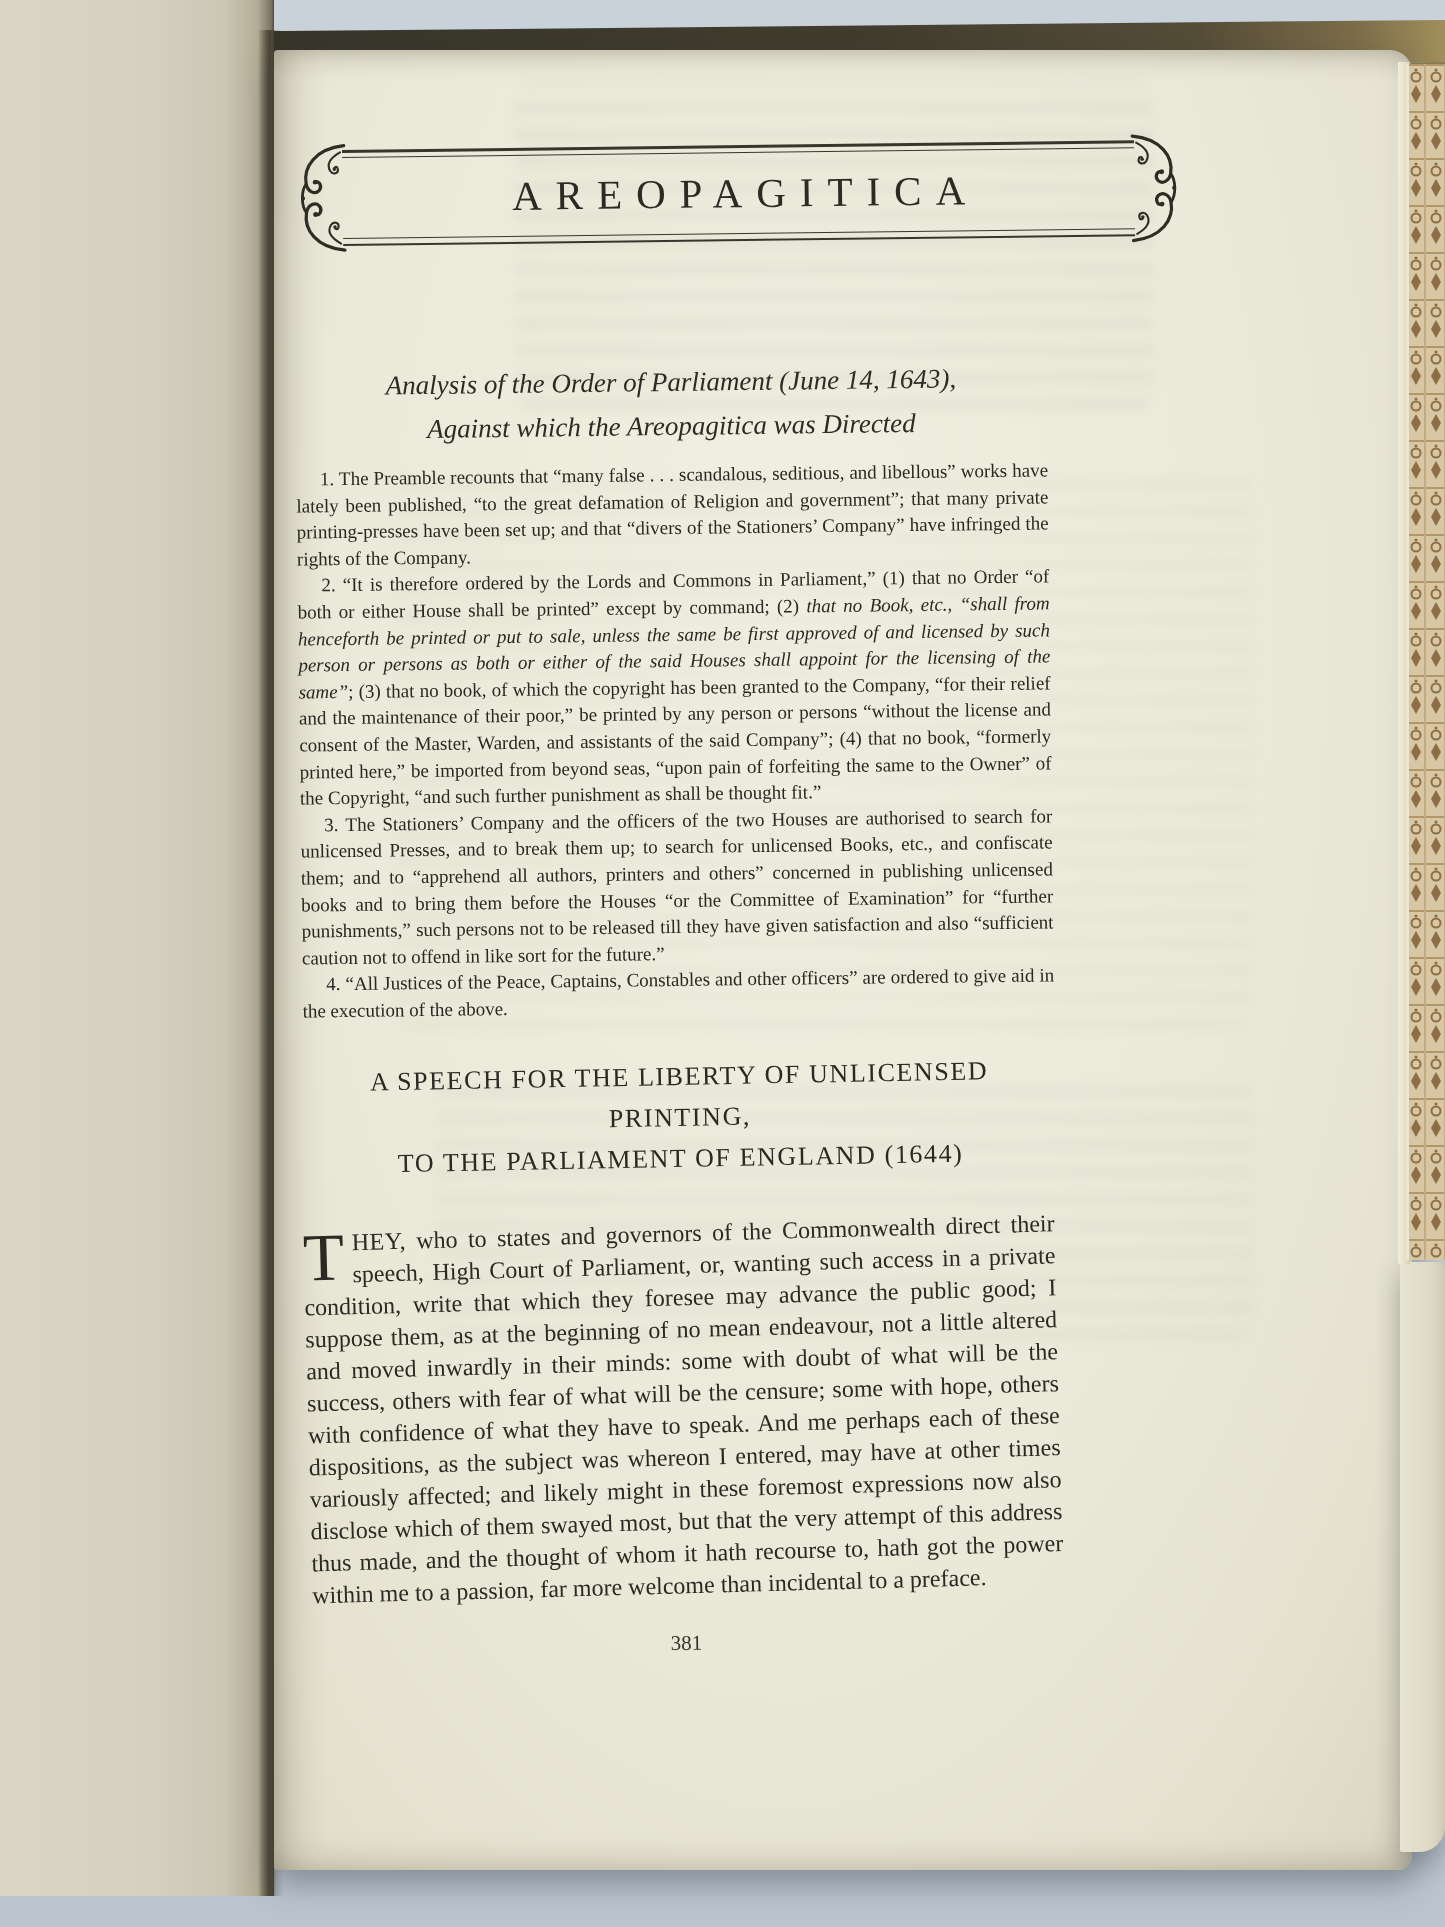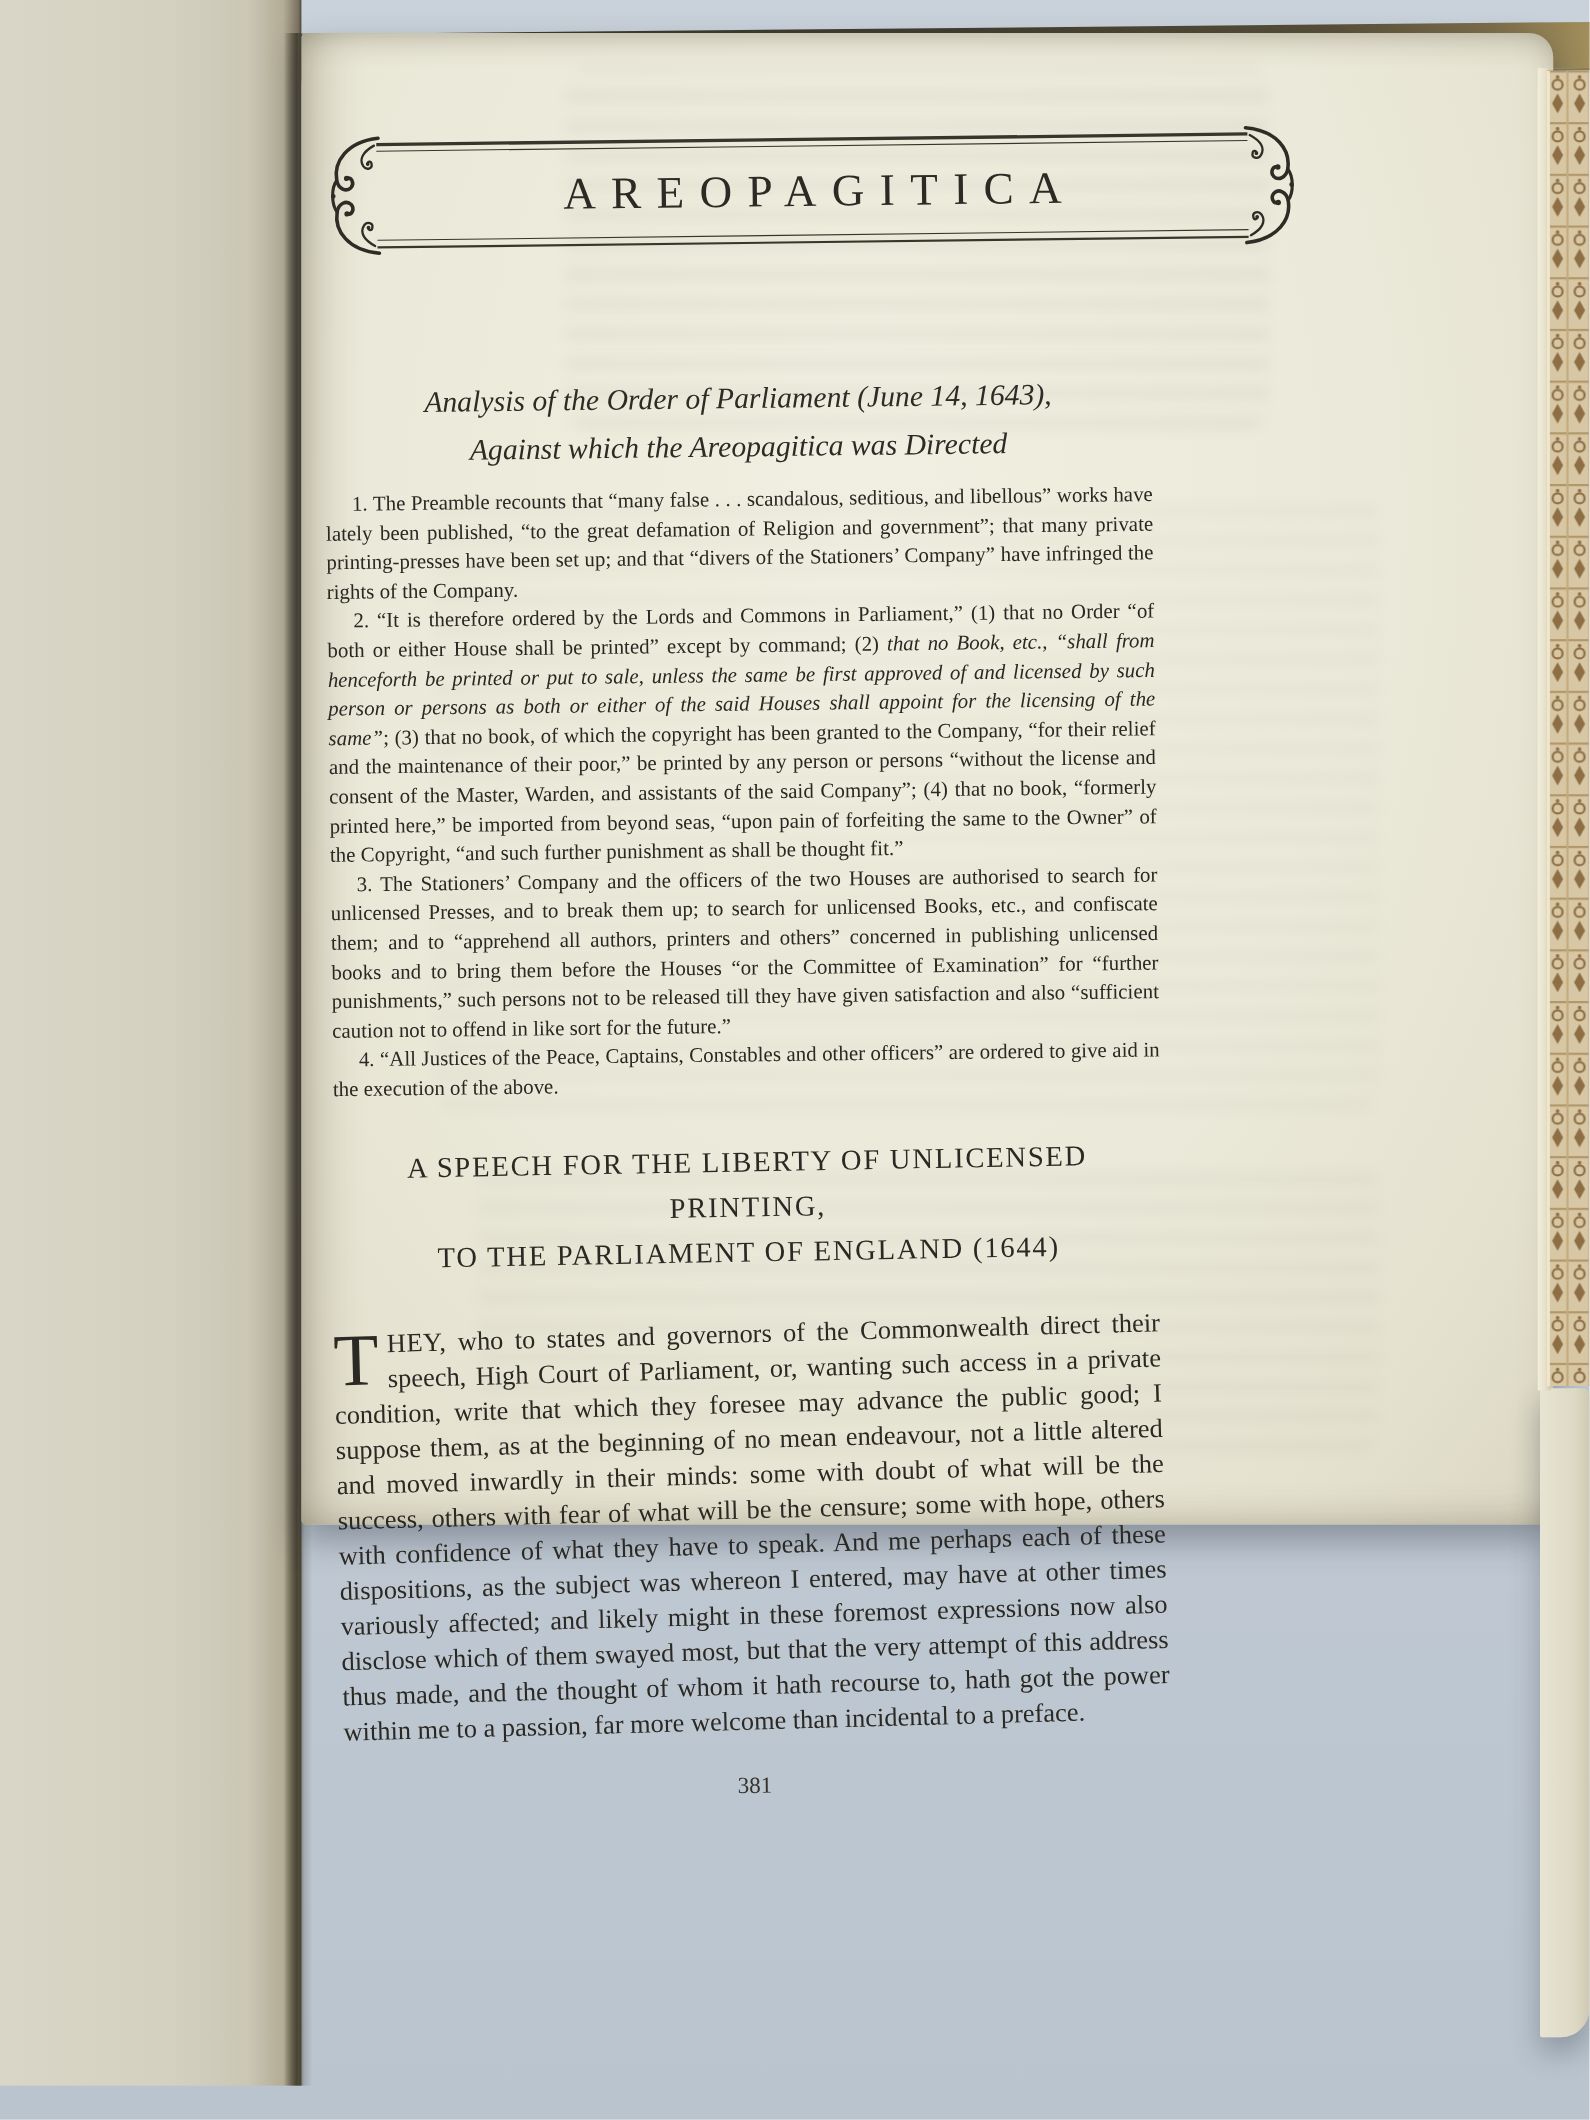--- a/index.html
+++ b/index.html
@@ -24,21 +24,21 @@
     left:0;top:0;width:274px;height:1896px;
     background:linear-gradient(90deg,#d9d6c7 0%,#d4d1c1 55%,#cbc7b5 82%,#b3ac96 94%,#7a7260 99%,#4e4a3a 100%);
   }
   .gutter{
     left:258px;top:30px;width:26px;height:1866px;
     background:linear-gradient(90deg,rgba(52,47,33,0) 0%,rgba(52,47,33,.72) 45%,rgba(52,47,33,.18) 72%,rgba(52,47,33,0) 100%);
   }
 
   
   .right-page{
-    left:274px;top:30px;width:1138px;height:1356px;
+    left:274px;top:50px;width:1138px;height:1820px;
     background:radial-gradient(ellipse at 45% 32%,#f1efe1 0%,#ebe9d9 52%,#e4e1cf 82%,#dad6c2 100%);
     border-radius:4px 22px 14px 4px;
     box-shadow:inset 30px 0 46px -24px rgba(70,62,40,.38),
                inset -8px -14px 36px -14px rgba(95,85,58,.28),
                inset 0 18px 30px -18px rgba(70,62,40,.30),
                0 14px 30px rgba(45,52,66,.38);
   }
   .page-ext{ 
     left:1400px;top:1262px;width:45px;height:590px;
     background:linear-gradient(90deg,#e7e4d3 0%,#ded9c5 70%,#cfc9b2 100%);

